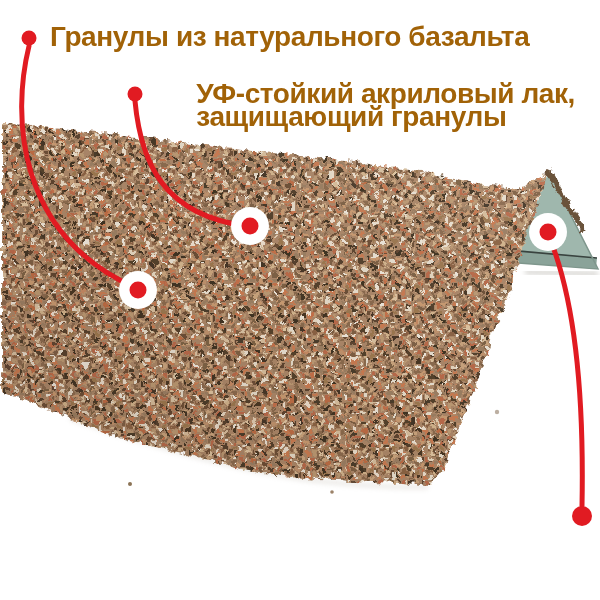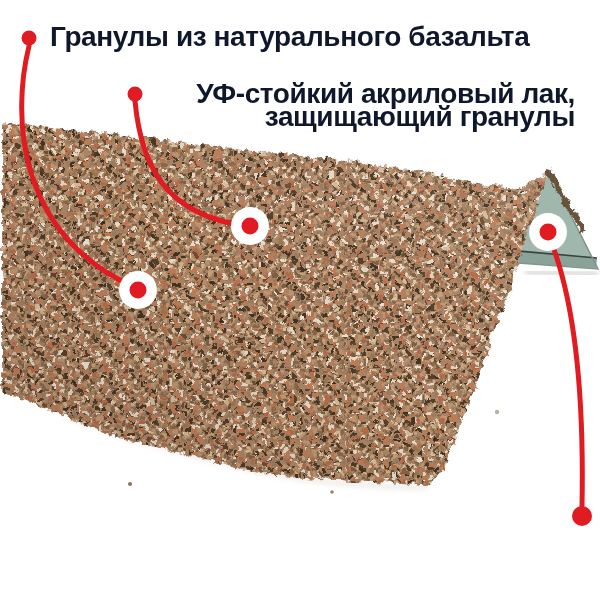--- a/index.html
+++ b/index.html
@@ -16,35 +16,34 @@
     font-family: "Liberation Sans", "DejaVu Sans", sans-serif;
   }
   .illustration {
     position: absolute;
     left: 0;
     top: 0;
   }
   .label {
     position: absolute;
     font-weight: 700;
-    color: #0f172a;
+    color: #a16207;
     font-size: 28px;
     letter-spacing: -0.4px;
     white-space: pre-line;
   }
   .lbl-granules {
     left: 50px;
     top: 22px;
     line-height: 30px;
   }
   .lbl-lacquer {
     right: 25px;
     top: 82px;
     line-height: 23px;
-    text-align: right;
   }
   .lbl-steel {
     left: 18px;
     top: 495px;
     line-height: 27px;
   }
 </style>
 </head>
 <body>
 

